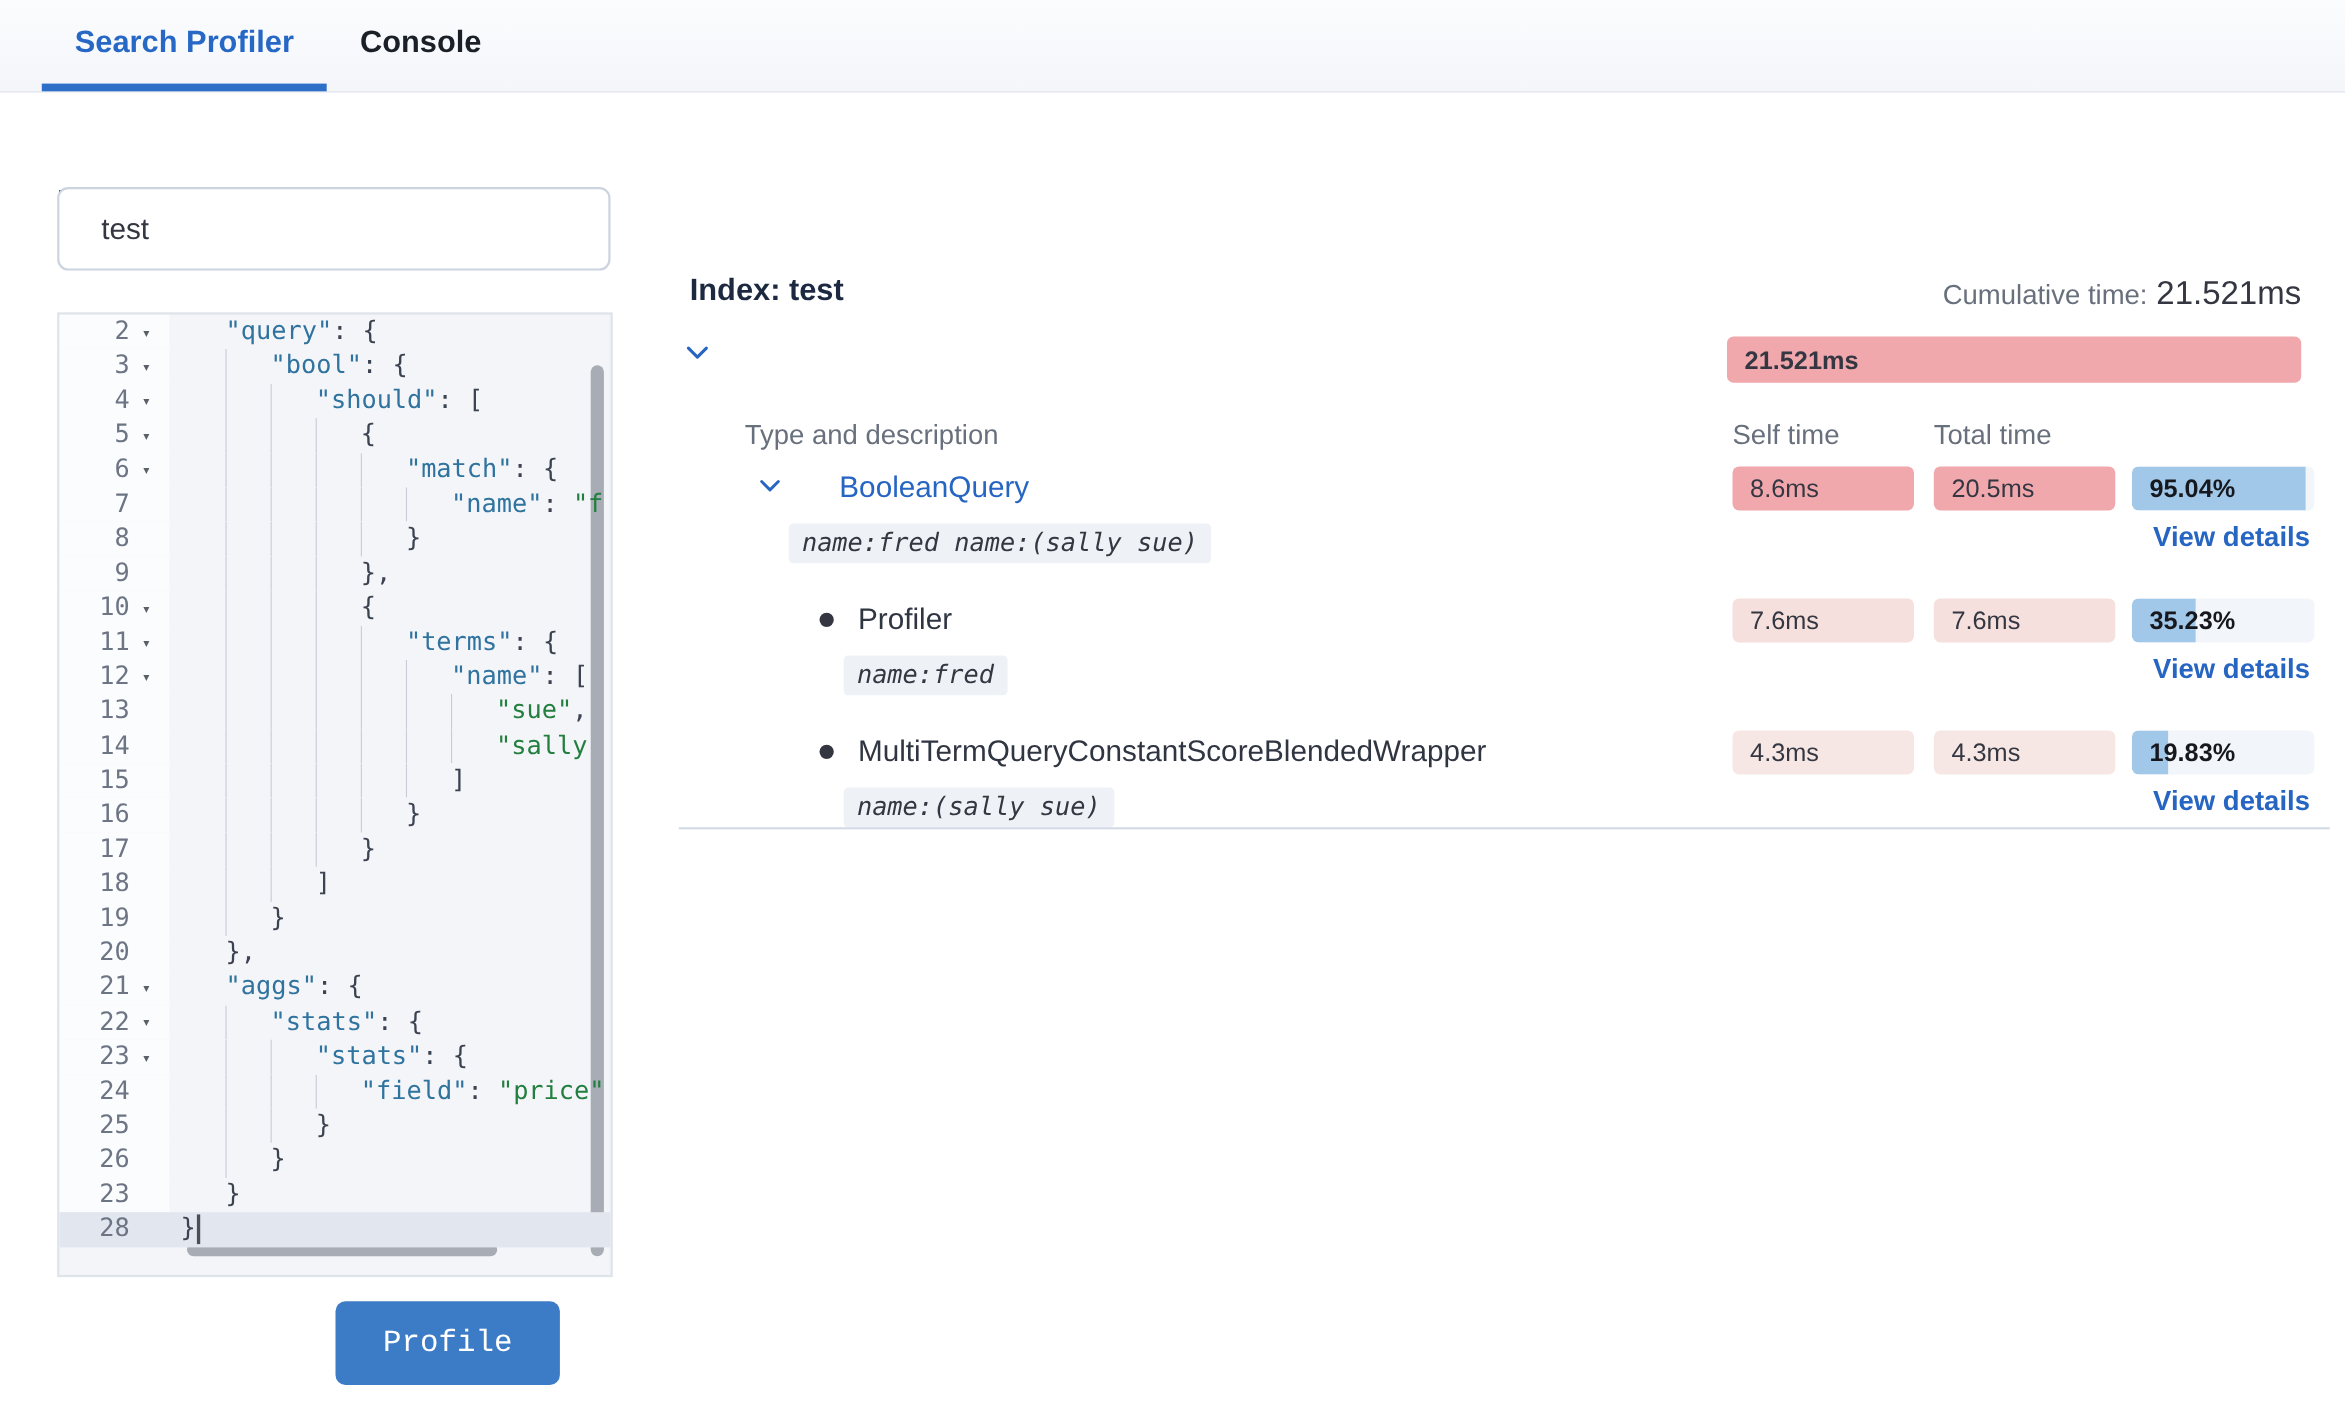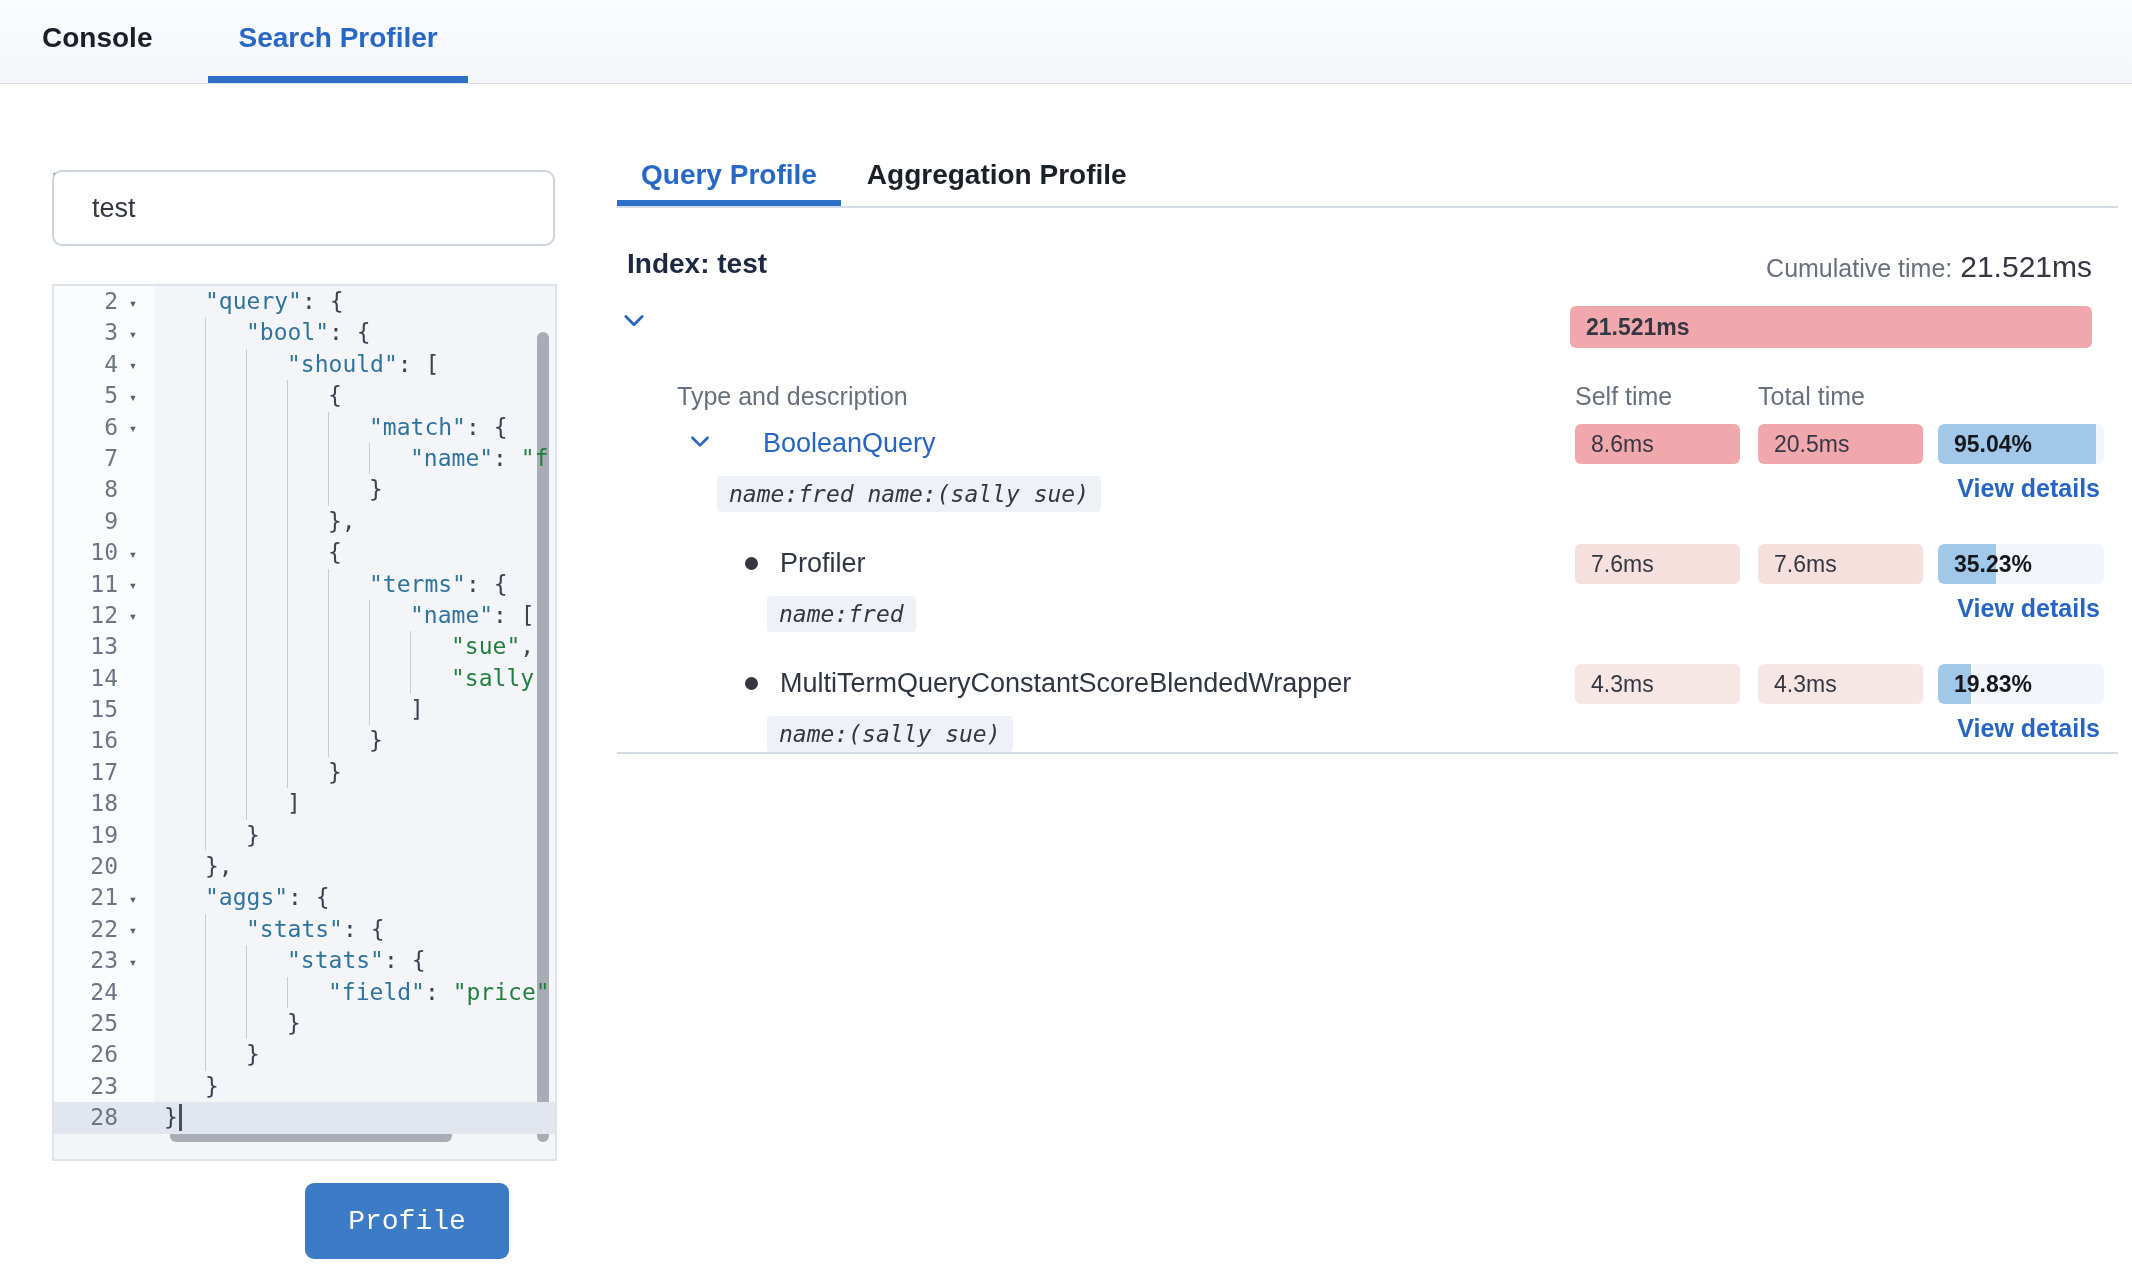--- a/index.html
+++ b/index.html
@@ -85,22 +85,22 @@
   .bottom-divider { position:absolute; left:617px; top:752px; width:1501px; height:2px; background:#d5dbe5; }
 
   .chev { display:inline-block; flex:0 0 auto; }
 </style>
 </head>
 <body>
 
 <div id="app">
 
   <div class="top-header" id="header-tabs">
+      <div class="htab active">Search Profiler</div>
       <div class="htab">Console</div>
-      <div class="htab active">Search Profiler</div>
     </div>
 
   <div class="index-label">Index</div>
   <input class="index-input" type="text" value="test" style="">
 
   <div class="editor" id="editor">
     <div class="vthumb"></div>
     <div class="hthumb"></div>
   <div class="ed-row"><div class="gutter"><span class="lnum">2</span><span class="fold">▾</span></div><div class="code-cell"><span class="ind"></span><span class="tk-k">"query"</span><span class="tk-p">: </span><span class="tk-p">{</span></div></div>
       <div class="ed-row"><div class="gutter"><span class="lnum">3</span><span class="fold">▾</span></div><div class="code-cell"><span class="ind"></span><span class="ind g"></span><span class="tk-k">"bool"</span><span class="tk-p">: </span><span class="tk-p">{</span></div></div>
@@ -126,24 +126,20 @@
       <div class="ed-row"><div class="gutter"><span class="lnum">23</span><span class="fold">▾</span></div><div class="code-cell"><span class="ind"></span><span class="ind g"></span><span class="ind g"></span><span class="tk-k">"stats"</span><span class="tk-p">: </span><span class="tk-p">{</span></div></div>
       <div class="ed-row"><div class="gutter"><span class="lnum">24</span><span class="fold"></span></div><div class="code-cell"><span class="ind"></span><span class="ind g"></span><span class="ind g"></span><span class="ind g"></span><span class="tk-k">"field"</span><span class="tk-p">: </span><span class="tk-s">"price"</span></div></div>
       <div class="ed-row"><div class="gutter"><span class="lnum">25</span><span class="fold"></span></div><div class="code-cell"><span class="ind"></span><span class="ind g"></span><span class="ind g"></span><span class="tk-p">}</span></div></div>
       <div class="ed-row"><div class="gutter"><span class="lnum">26</span><span class="fold"></span></div><div class="code-cell"><span class="ind"></span><span class="ind g"></span><span class="tk-p">}</span></div></div>
       <div class="ed-row"><div class="gutter"><span class="lnum">23</span><span class="fold"></span></div><div class="code-cell"><span class="ind"></span><span class="tk-p">}</span></div></div>
       <div class="ed-row active"><div class="gutter"><span class="lnum">28</span><span class="fold"></span></div><div class="code-cell"><span class="tk-p">}</span><span class="cursor"></span></div></div>
     </div>
 
   <button class="profile-btn">Profile</button>
 
-  <div class="rtabs" id="right-tabs">
-      <div class="rtab active">Query Profile</div>
-      <div class="rtab">Aggregation Profile</div>
-    </div>
 
   <div class="index-heading">Index: test</div>
   <div class="cumulative">
     <span>Cumulative time:</span><b>21.521ms</b>
   </div>
 
   <div class="shard-row">
     <span class="chev">
       <svg width="28" height="28" viewBox="0 0 24 24" fill="none">
         <path d="M5 9l7 7 7-7" stroke="#2765c3" stroke-width="2.4" stroke-linecap="round" stroke-linejoin="round"></path>

